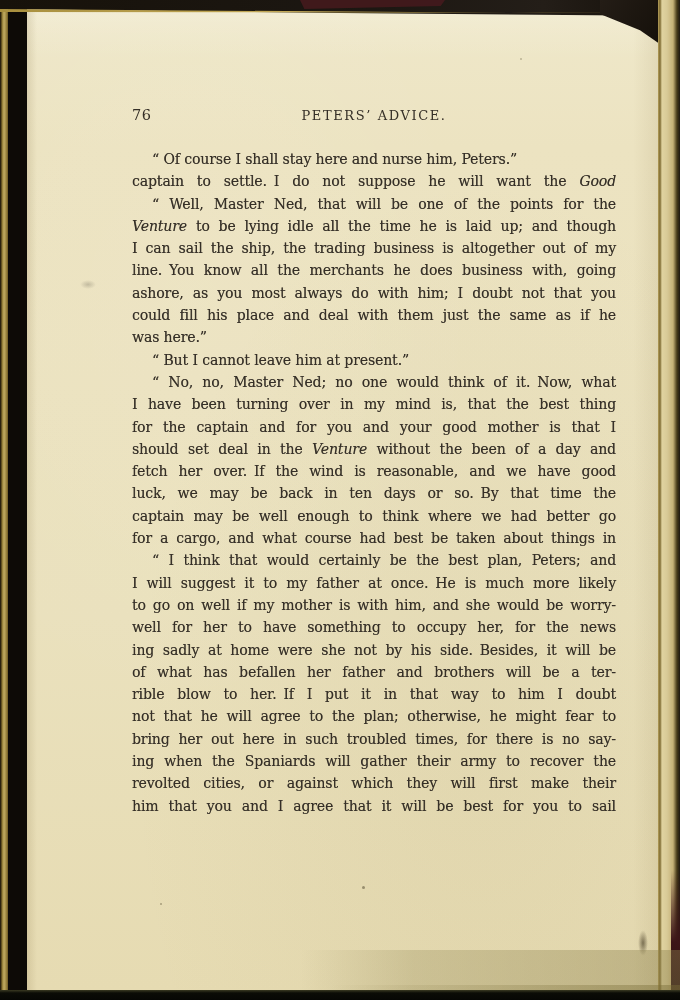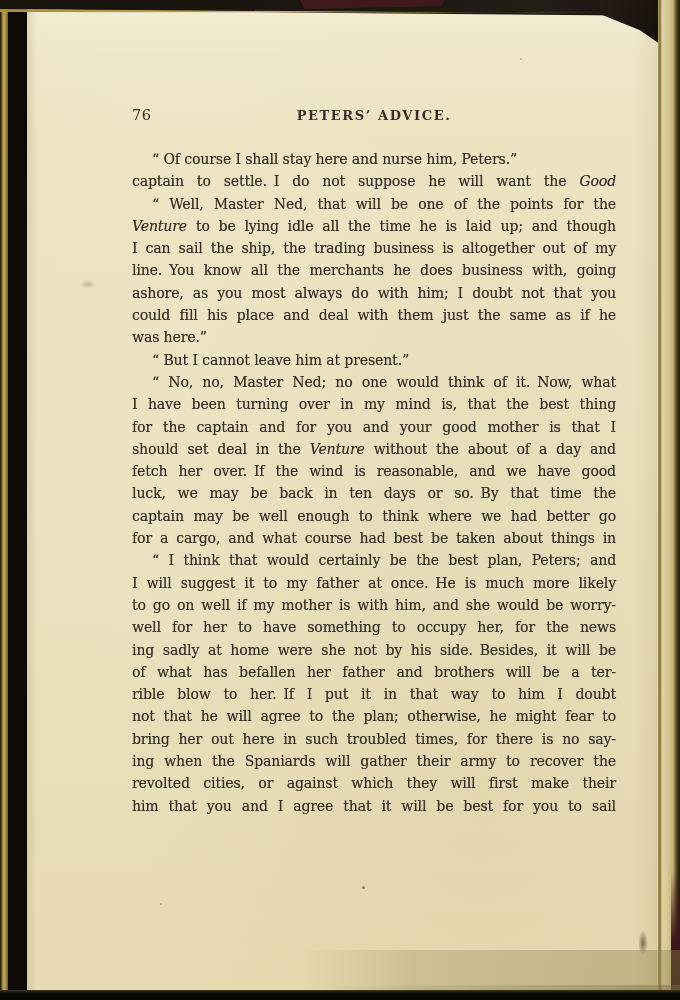--- a/index.html
+++ b/index.html
@@ -86,21 +86,21 @@
   .text-area{
     position:absolute;left:105px;top:98px;width:484px;
     color:var(--ink,#352f27);
   }
   .header-row{
     position:relative;height:20px;font-size:14.5px;
   }
   .page-number{position:absolute;left:0;top:0;letter-spacing:.5px;}
   .running-header{
     position:absolute;left:0;right:0;top:1px;text-align:center;
-    font-size:13px;font-weight:bold;letter-spacing:1.6px;
+    font-size:13px;font-weight:normal;letter-spacing:1.6px;
   }
   .body-text{
     margin-top:21px;font-size:14px;line-height:22.3px;letter-spacing:-.1px;
     text-shadow:.2px .2px .35px rgba(53,47,39,.55);
   }
   .line{text-align:justify;text-align-last:justify;}
   .line.endline{text-align-last:left;}
   .line.indent{text-indent:20px;}
   .body-text em{font-style:italic;}
 </style>
@@ -132,21 +132,21 @@
             <div class="line"><span>could fill his place and deal with them just the same as if he</span></div>
             <div class="line endline"><span>was here.”</span></div>
           </div>
           <div class="para">
             <div class="line indent endline"><span>“ But I cannot leave him at present.”</span></div>
           </div>
           <div class="para">
             <div class="line indent"><span>“ No, no, Master Ned; no one would think of it. Now, what</span></div>
             <div class="line"><span>I have been turning over in my mind is, that the best thing</span></div>
             <div class="line"><span>for the captain and for you and your good mother is that I</span></div>
-            <div class="line"><span>should set deal in the </span><em>Venture</em><span> without the about of a day and</span></div>
+            <div class="line"><span>should set deal in the </span><em>Venture</em><span> without the been of a day and</span></div>
             <div class="line"><span>fetch her over. If the wind is reasonable, and we have good</span></div>
             <div class="line"><span>luck, we may be back in ten days or so. By that time the</span></div>
             <div class="line"><span>captain may be well enough to think where we had better go</span></div>
             <div class="line"><span>for a cargo, and what course had best be taken about things in</span></div>
           </div>
           <div class="para">
             <div class="line indent"><span>“ I think that would certainly be the best plan, Peters; and</span></div>
             <div class="line"><span>I will suggest it to my father at once. He is much more likely</span></div>
             <div class="line"><span>to go on well if my mother is with him, and she would be worry-</span></div>
             <div class="line"><span>well for her to have something to occupy her, for the news</span></div>

